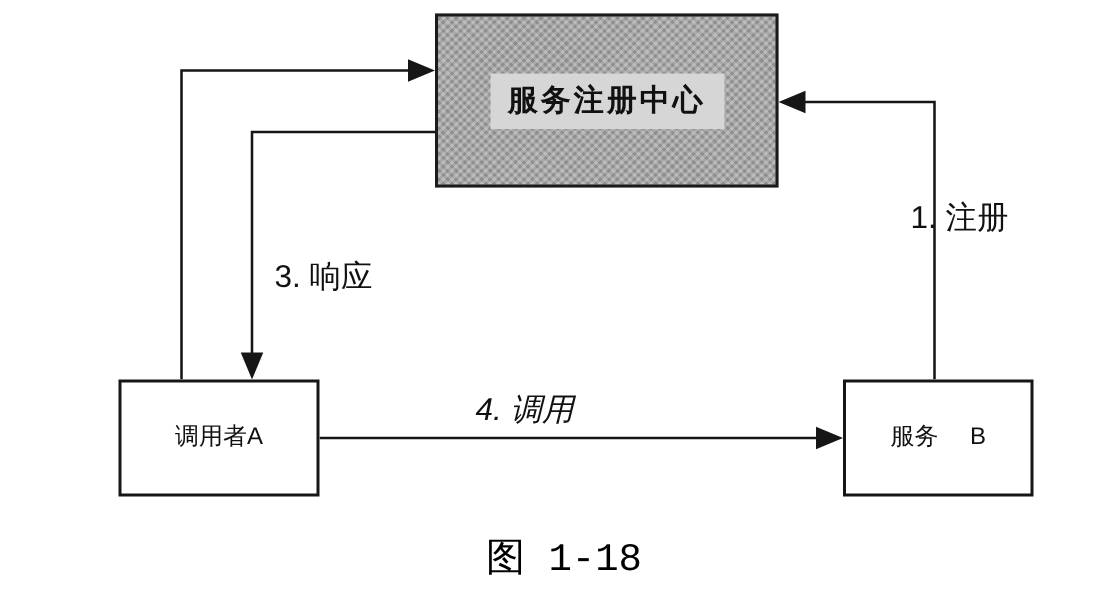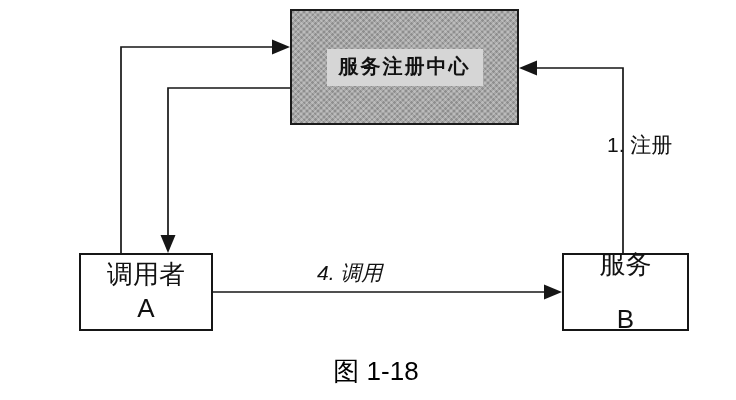--- a/index.html
+++ b/index.html
@@ -43,24 +43,24 @@
     letter-spacing: 2px;
     white-space: nowrap;
   }
 
   .node {
     position: absolute;
     box-sizing: border-box;
     border: 2px solid #161616;
     background: #ffffff;
     display: flex;
-    flex-direction: column;
+    flex-direction: row;
     align-items: center;
     justify-content: center;
-    font-size: 26px;
+    font-size: 16px;
     line-height: 1.3;
     text-align: center;
   }
   .caller  { left: 79px;  top: 253px; width: 134px; height: 78px; }
   .service { left: 562px; top: 253px; width: 127px; height: 78px; gap: 21px; }
 
   .lbl {
     position: absolute;
     font-size: 21px;
     white-space: nowrap;
@@ -68,21 +68,21 @@
   .lbl-query    { left: 47px;  top: 117px; }
   .lbl-response { left: 183px; top: 170px; }
   .lbl-register { left: 607px; top: 131px; }
   .lbl-call     { left: 317px; top: 259px; font-style: italic; }
 
   .caption {
     position: absolute;
     left: 176px; top: 354px;
     width: 400px;
     text-align: center;
-    font-family: Liberation Sans, sans-serif;
+    font-family: Liberation Mono, monospace;
     font-size: 26px;
     color: #000000;
   }
 </style>
 </head>
 <body>
 
 <div class="stage">
 
   <svg class="wires" viewBox="0 0 736 400" aria-hidden="true">
@@ -107,18 +107,19 @@
   <div class="node caller">
     <div>调用者</div>
     <div>A</div>
   </div>
 
   <div class="node service">
     <div>服务</div>
     <div>B</div>
   </div>
 
+  <div class="lbl lbl-response">3. 响应</div>
   <div class="lbl lbl-register">1. 注册</div>
   <div class="lbl lbl-call">4. 调用</div>
 
   <div class="caption">图 1-18</div>
 
 </div>
 
 </body></html>

